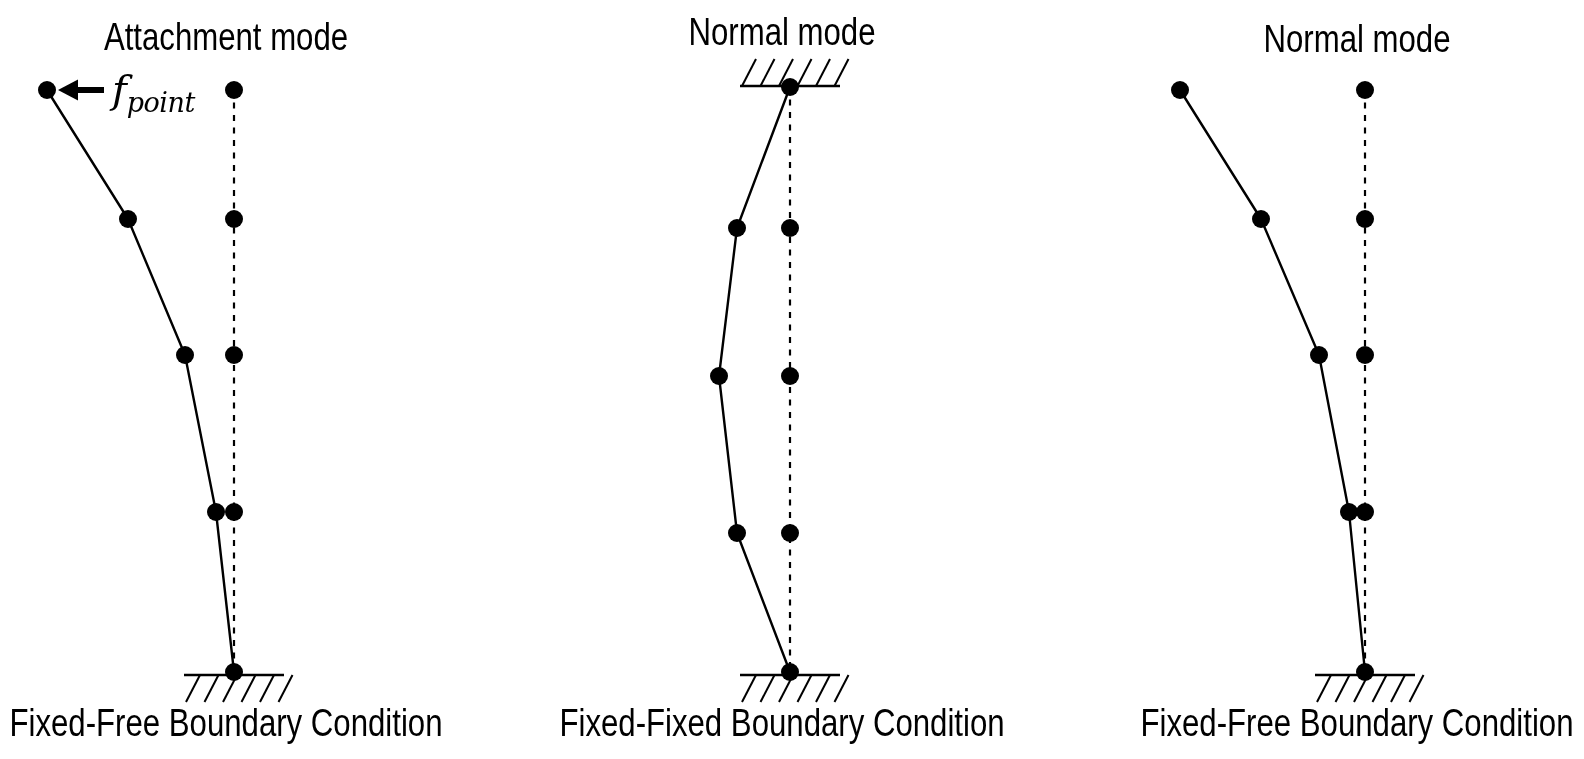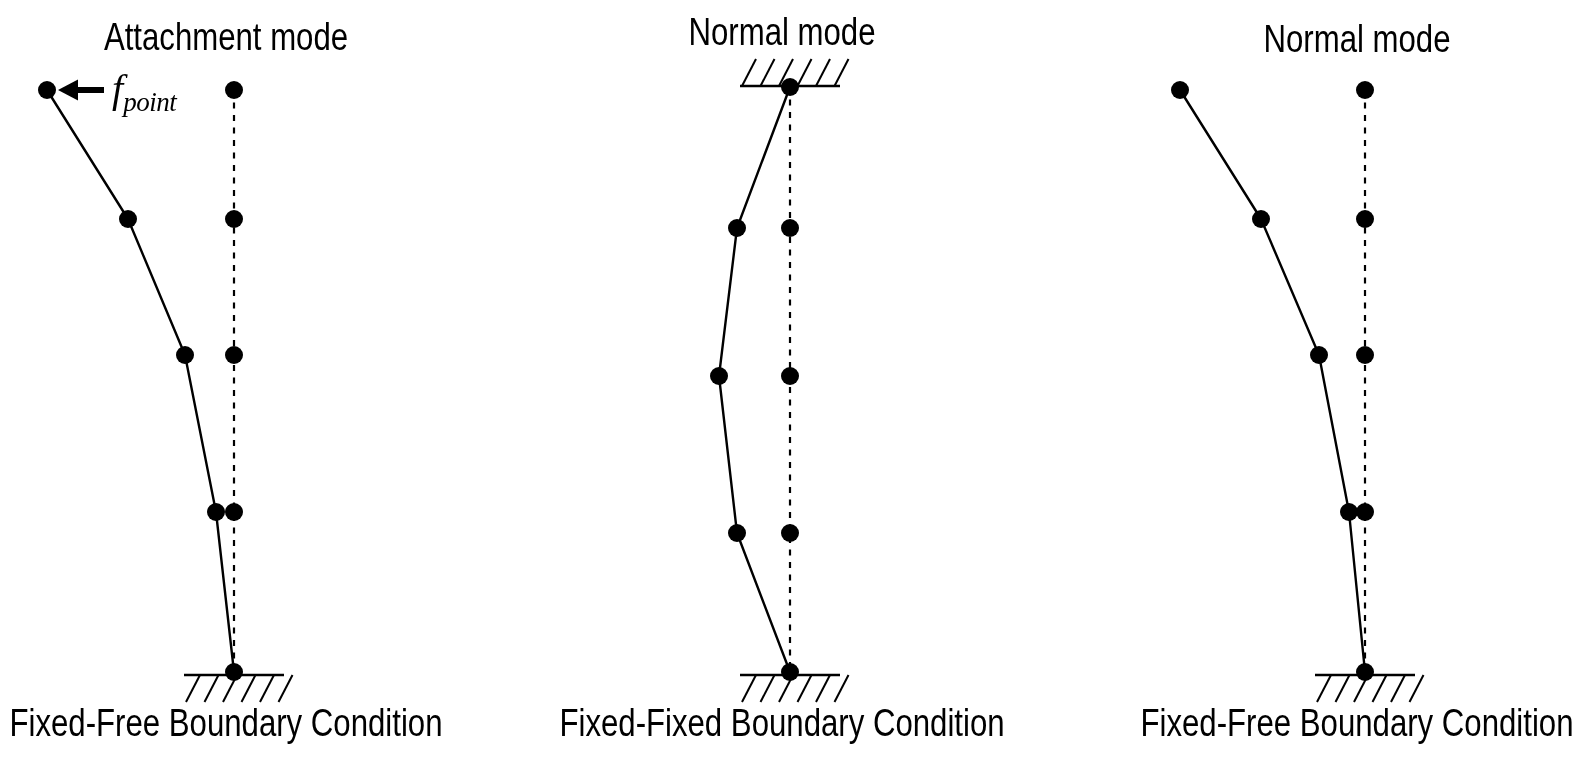--- a/index.html
+++ b/index.html
@@ -126,14 +126,14 @@
     </svg>
 
   <div class="panel-title" style="left: 226px; top: 18px;">Attachment mode</div>
   <div class="panel-title" style="left: 782px; top: 13px;">Normal mode</div>
   <div class="panel-title" style="left: 1357px; top: 20px;">Normal mode</div>
 
   <div class="panel-caption" style="left: 226px; top: 704px;">Fixed-Free Boundary Condition</div>
   <div class="panel-caption" style="left: 782px; top: 704px;">Fixed-Fixed Boundary Condition</div>
   <div class="panel-caption" style="left: 1357px; top: 704px;">Fixed-Free Boundary Condition</div>
 
-  <div class="force-label" style="left: 112px; top: 69px; font-family: Liberation Serif, serif;"><span class="fmain">f</span><span class="fsub">point</span></div>
+  <div class="force-label" style="left: 112px; top: 69px;"><span class="fmain">f</span><span class="fsub">point</span></div>
 </div>
 
 </body></html>

